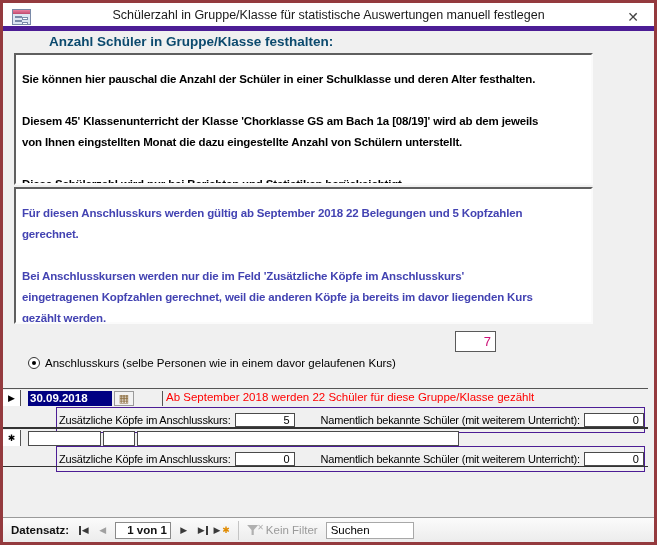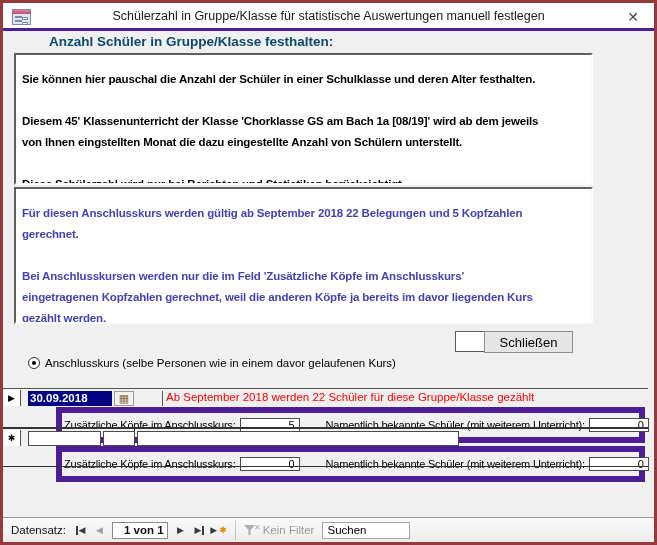--- a/index.html
+++ b/index.html
@@ -5,21 +5,21 @@
   html,body{margin:0;padding:0;background:#d8d8d8;}
   *{box-sizing:border-box;}
   .window{
     position:relative;width:657px;height:545px;
     border:3px solid #943a3e;background:#f0f0f0;
     font-family:"Liberation Sans","DejaVu Sans",sans-serif;
     overflow:hidden;
   }
   .titlebar{
     position:absolute;left:0;top:0;right:0;height:28px;background:#ffffff;
-    border-bottom:3px solid #4c1d95;display:flex;align-items:center;
+    border-bottom:5px solid #4c1d95;display:flex;align-items:center;
   }
   .form-icon{position:absolute;left:9px;top:6px;width:19px;height:16px;border:1px solid #7a8aa8;background:#dde6f2;}
   .form-icon .fi-top{height:4px;background:linear-gradient(#e87ea0,#c04a6e);}
   .form-icon .fi-l1{margin:2px 2px 0 2px;height:2px;background:#7a8aa8;width:7px;}
   .form-icon .fi-r1{position:absolute;right:2px;top:7px;width:6px;height:3px;border:1px solid #7a8aa8;background:#fff;}
   .form-icon .fi-l2{margin:2px 2px 0 2px;height:2px;background:#7a8aa8;width:7px;}
   .form-icon .fi-r2{position:absolute;right:2px;top:12px;width:6px;height:3px;border:1px solid #7a8aa8;background:#fff;}
   .title-text{position:absolute;left:0;right:0;text-align:center;font-size:12.5px;color:#1a1a1a;}
   .close-btn{position:absolute;right:4px;top:0;width:34px;height:27px;display:flex;align-items:center;justify-content:center;
     font-size:14px;color:#444;cursor:default;}
@@ -53,33 +53,33 @@
   .rec-row{position:absolute;left:0;height:16px;display:flex;align-items:center;}
   .selector{width:18px;height:16px;background:#fff;border-right:1px solid #555;display:flex;align-items:center;justify-content:center;
     font-size:9px;color:#000;}
   .date-field{width:84px;height:15px;margin-left:7px;font-size:11.5px;font-weight:bold;padding:0 2px;display:flex;align-items:center;}
   .date-selected{background:#000082;color:#fff;}
   .cal-btn{width:20px;height:15px;margin-left:2px;border:1px solid #9a9a9a;background:#f2f2f2;color:#8a6a3a;
     font-size:11px;line-height:13px;text-align:center;}
   .count-cell{width:24px;height:15px;margin-left:4px;font-size:11.5px;color:#0000ee;text-align:right;padding-right:3px;margin-top:44px;}
   .vline{width:1px;height:15px;background:#555;}
   .note-cell{height:15px;font-size:11.5px;color:#ff0000;padding-left:3px;white-space:nowrap;overflow:hidden;width:470px;}
-  .sub-band{position:absolute;left:53px;width:589px;height:18px;border:6px solid #4c1d95;background:#f0f0f0;
+  .sub-band{position:absolute;left:53px;width:589px;height:18px;border:1px solid #4c1d95;background:#f0f0f0;
     display:flex;align-items:center;padding:12px 2px;}
   .sub-label{font-size:11px;color:#000;letter-spacing:-0.2px;white-space:nowrap;}
   .sub-input{width:60px;height:14px;border:1px solid #4a4a4a;background:#fff;font-family:inherit;
     font-size:11px;text-align:right;padding:0 4px;color:#000;}
   .divider{position:absolute;left:0;width:645px;height:2px;background:#333;}
   .empty-field{height:15px;border:1px solid #4a4a4a;background:#fff;}
   .bottom-bar{
     position:absolute;left:0;right:0;bottom:0;height:25px;
     background:linear-gradient(#fbfbfb,#ececec);border-top:1px solid #9a9a9a;
     display:flex;align-items:center;padding-left:8px;gap:2px;font-size:11.5px;color:#111;
   }
-  .nav-label{margin-right:4px;}
+  .nav-label{margin-right:4px;font-weight:bold;}
   .navbtn{width:17px;height:17px;display:flex;align-items:center;justify-content:center;font-size:9px;color:#3a3a3a;gap:1px;}
   .navbtn .bar{width:2px;height:9px;background:#3a3a3a;}
   .navbtn.disabled{color:#a0a0a0;}
   .pos-box{width:56px;height:17px;border:1px solid #8a8a8a;background:#fff;font-weight:bold;
     display:flex;align-items:center;padding-left:11px;margin:0 2px;}
   .star{color:#e08a00;font-size:9px;margin-left:1px;}
   .vsep{width:1px;height:19px;background:#c4c4c4;margin:0 6px;}
   .funnel{width:11px;height:10px;background:#b0b0b0;clip-path:polygon(0 0,100% 0,60% 50%,60% 100%,40% 100%,40% 50%);}
   .filter-x{font-size:8px;color:#b0b0b0;margin-left:-3px;margin-top:-6px;}
   .filter-label{color:#9a9a9a;margin-left:0;margin-right:6px;}
@@ -125,21 +125,20 @@
 eingetragenen Kopfzahlen gerechnet, weil die anderen Köpfe ja bereits im davor liegenden Kurs
 gezählt werden.
 'Zusätzliche Köpfe im Anschlusskurs' = 'neue Schüler im Kurs' davon abzüglich ggf. namentlich
 bekannte Schüler mit weiterem Unterricht
 
 Erster Kurs im Berichtsjahr: Belegung 22   Köpfe 22</div>
   </div>
 
   <div class="age-row">
     <input class="age-input" value="7" style="">
-    <button class="close-form-btn">Schließen</button>
   </div>
 
   <div class="radio-row">
     <span class="radio-outer">
         <span class="dot"></span>
       </span>
     <span class="radio-label">Anschlusskurs (selbe Personen wie in einem davor gelaufenen Kurs)</span>
   </div>
 
 

